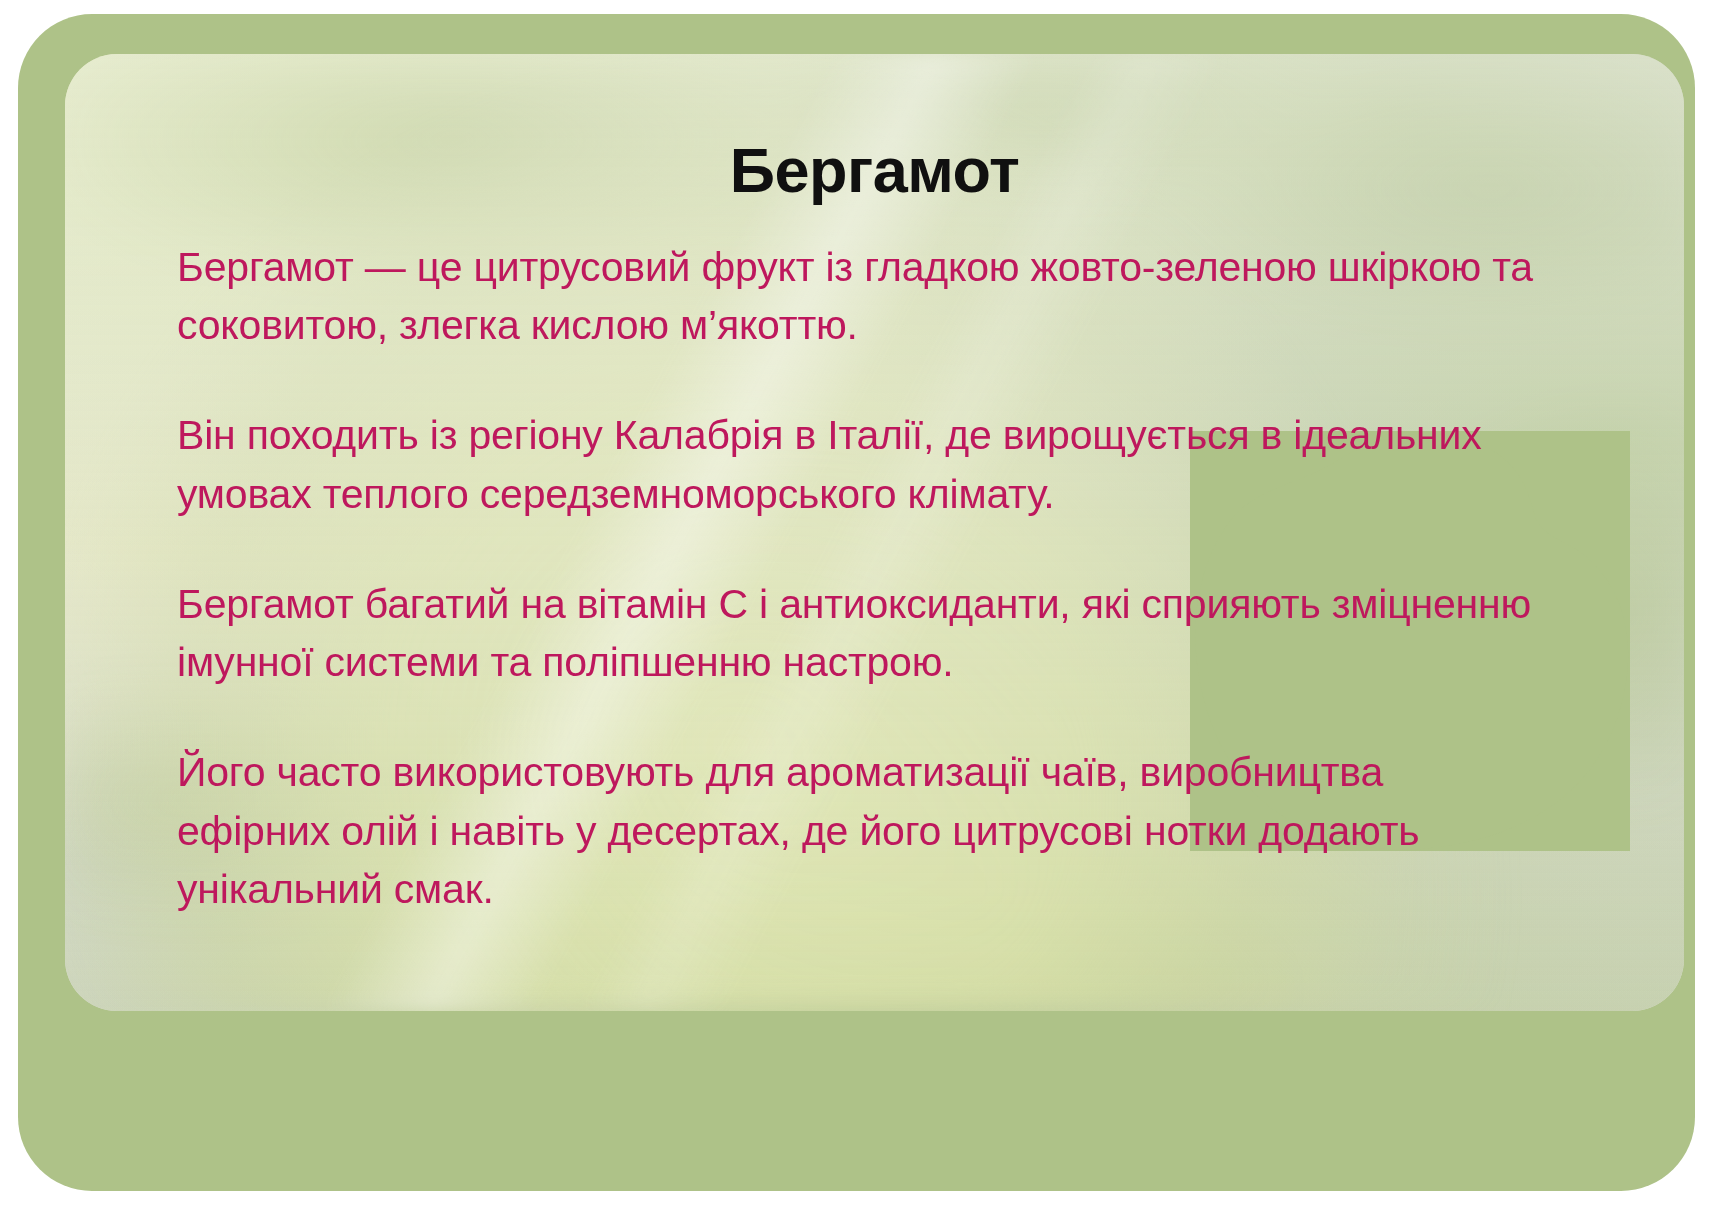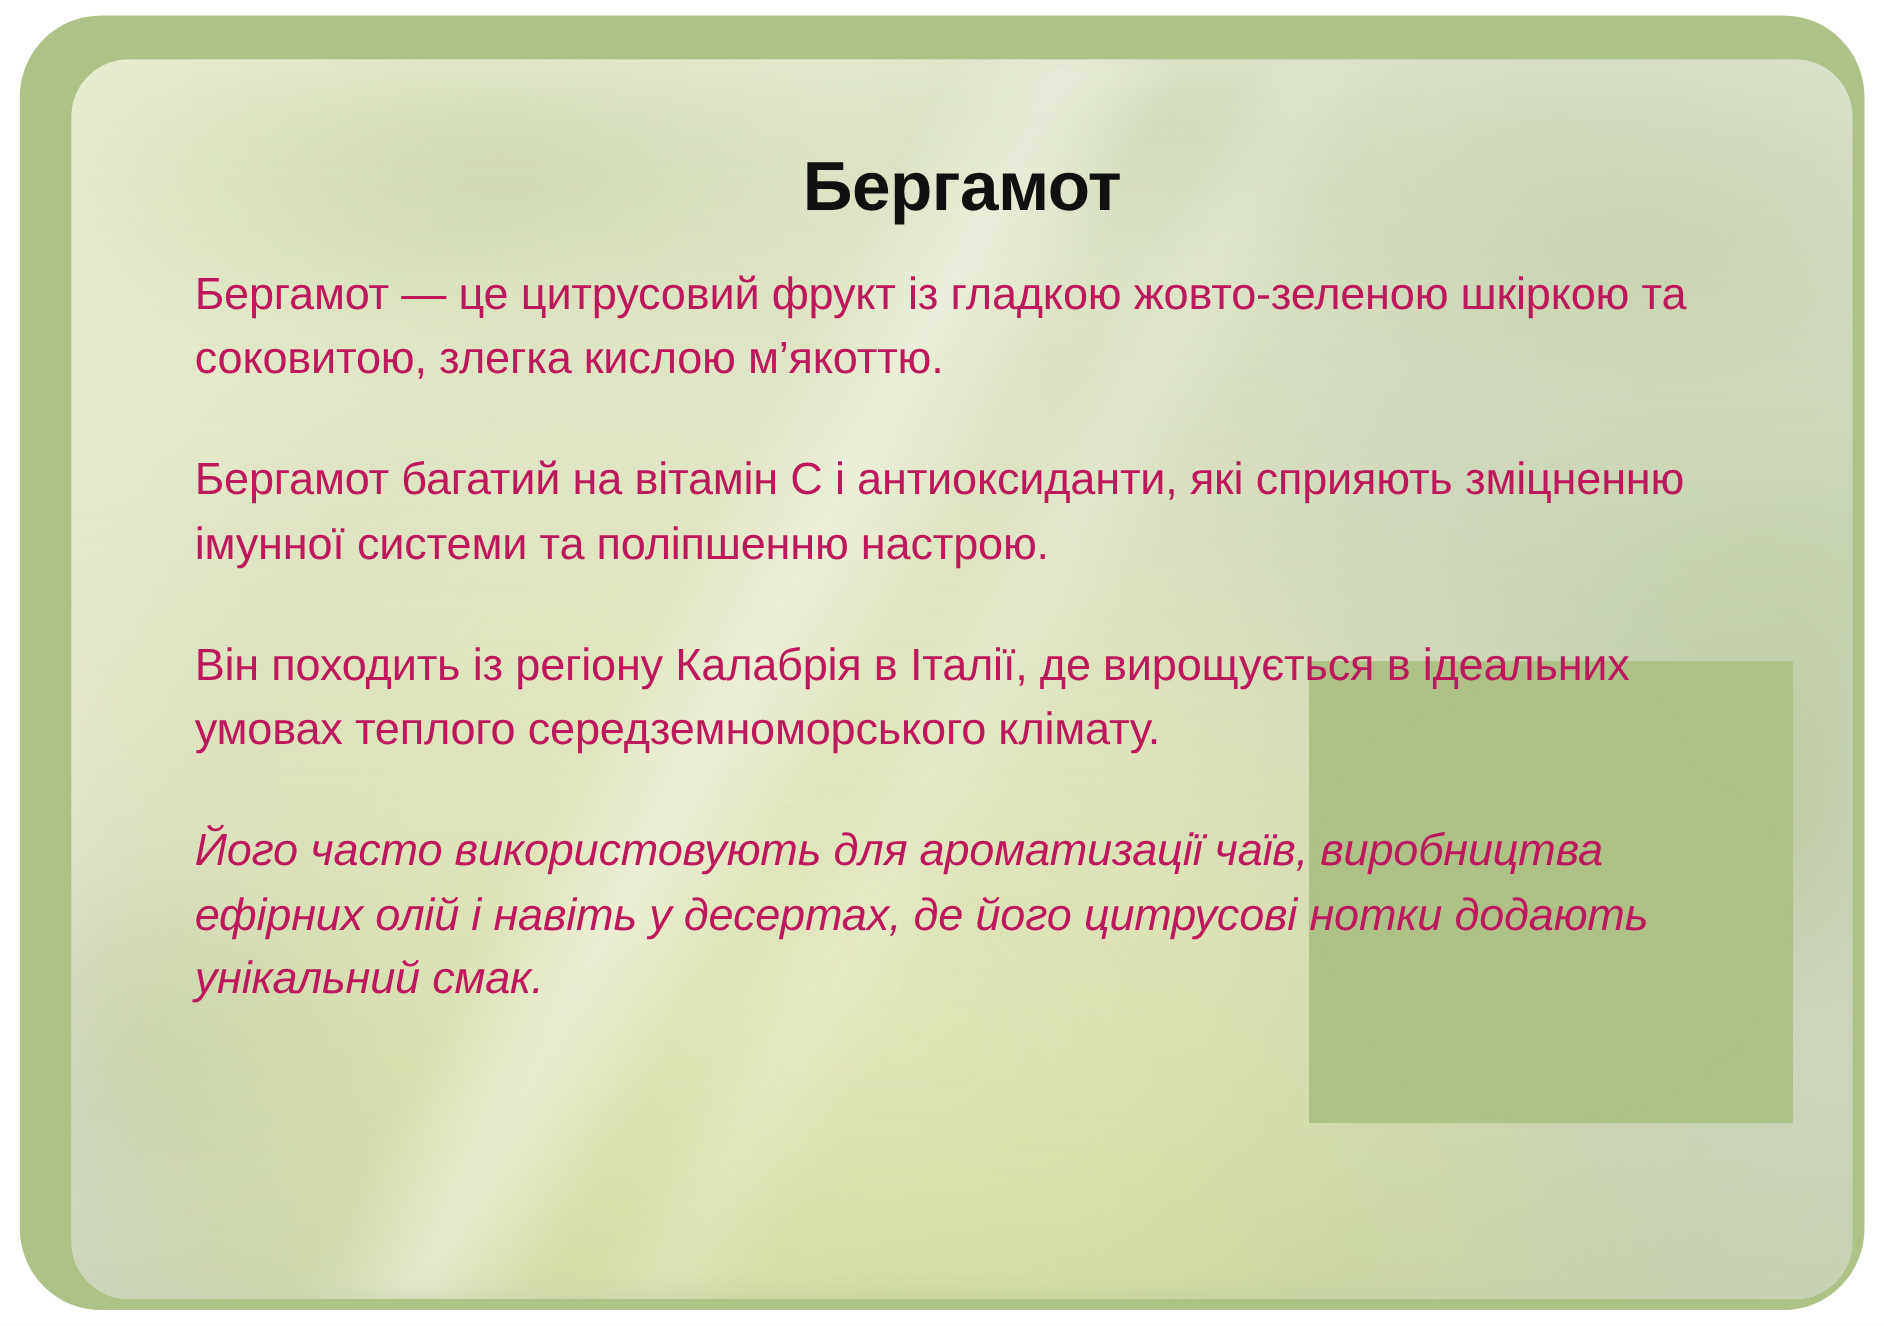--- a/index.html
+++ b/index.html
@@ -31,21 +31,21 @@
     border-radius: 74px;
     box-sizing: border-box;
   }
 
   
   .card-inner {
     position: absolute;
     left: 47px;
     top: 40px;
     width: 1619px;
-    height: 1127px;
+    height: 957px;
     border-radius: 52px;
     overflow: hidden;
     box-sizing: border-box;
     background-color: #d8ddcd;
   }
 
   
   .photo-layer {
     position: absolute;
     inset: 0;
@@ -126,21 +126,21 @@
 
   .para {
     margin: 0 0 52px 0;
     font-size: 41px;
     line-height: 1.42;
     font-weight: 400;
     letter-spacing: -0.2px;
     color: #be185d;
     max-width: 1430px;
   }
-  .para:last-child { margin-bottom: 0; font-style: italic; }
+  .para:last-child { margin-bottom: 0; }
   .para.p4 { max-width: 1350px; }
 </style>
 </head>
 <body>
 
 <div class="stage">
 
   <div class="card-frame">
 
     <div class="card-inner">
@@ -158,22 +158,22 @@
                                  C176 422 120 408 80 376 C40 344 16 294 8 240
                                  C0 186 10 130 40 90 C66 56 110 54 150 28 Z"></path>
       </svg>
 
       <div class="content">
 
         <h1 class="title">Бергамот</h1>
 
         <div class="body-text">
           <p class="para p1">Бергамот — це цитрусовий фрукт із гладкою жовто-зеленою шкіркою та соковитою, злегка кислою м’якоттю.</p>
+          <p class="para p2">Він походить із регіону Калабрія в Італії, де вирощується в ідеальних умовах теплого середземноморського клімату.</p>
           <p class="para p3">Бергамот багатий на вітамін C і антиоксиданти, які сприяють зміцненню імунної системи та поліпшенню настрою.</p>
-          <p class="para p2">Він походить із регіону Калабрія в Італії, де вирощується в ідеальних умовах теплого середземноморського клімату.</p>
           <p class="para p4">Його часто використовують для ароматизації чаїв, виробництва ефірних олій і навіть у десертах, де його цитрусові нотки додають унікальний смак.</p>
         </div>
 
       </div>
 
     </div>
   </div>
 </div>
 
 </body></html>

